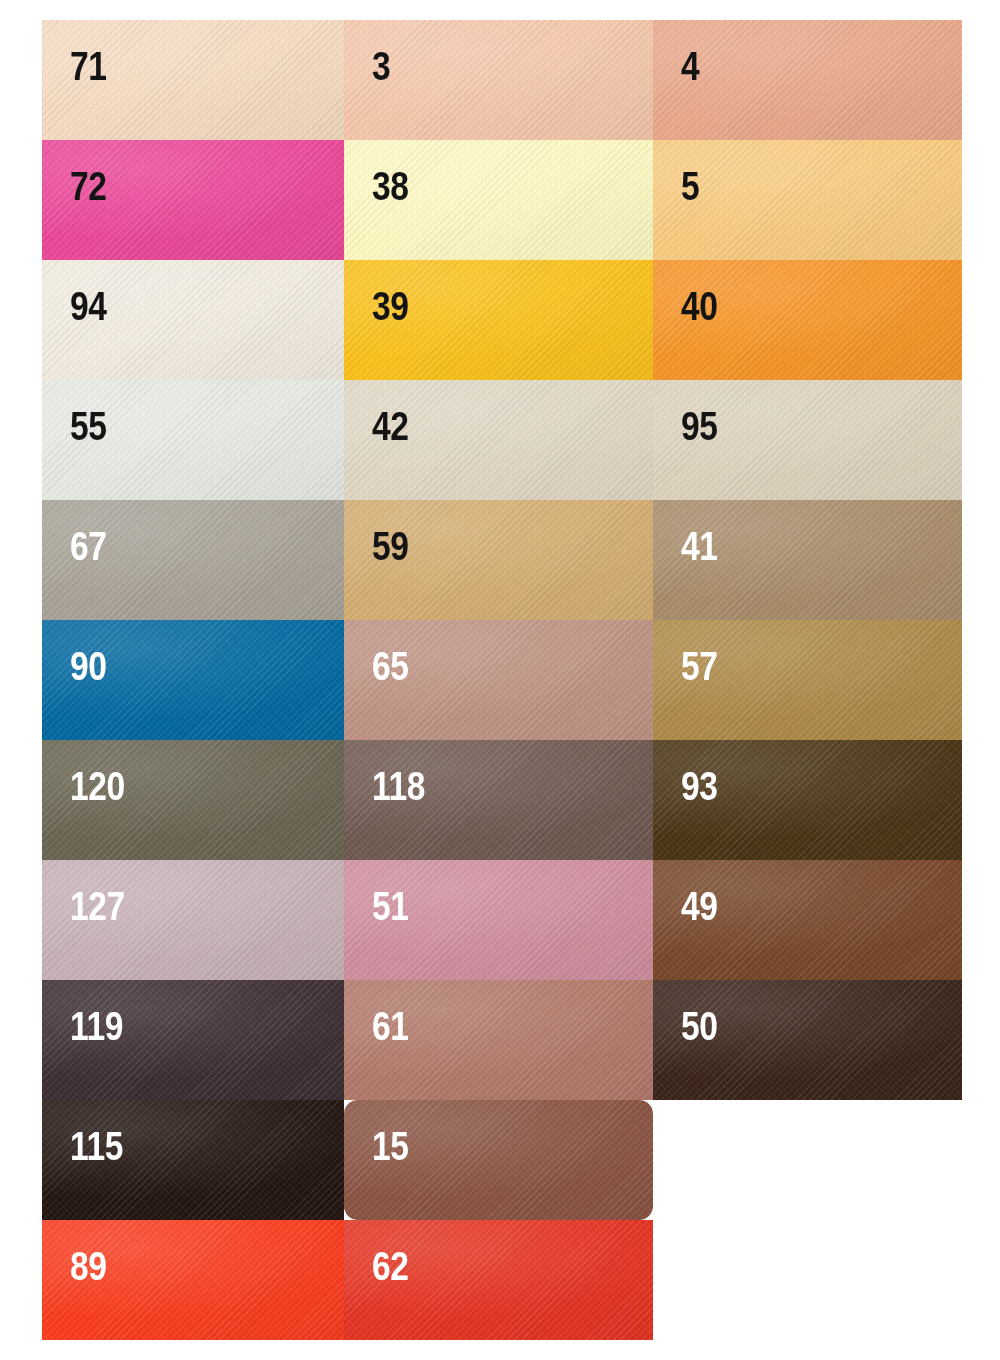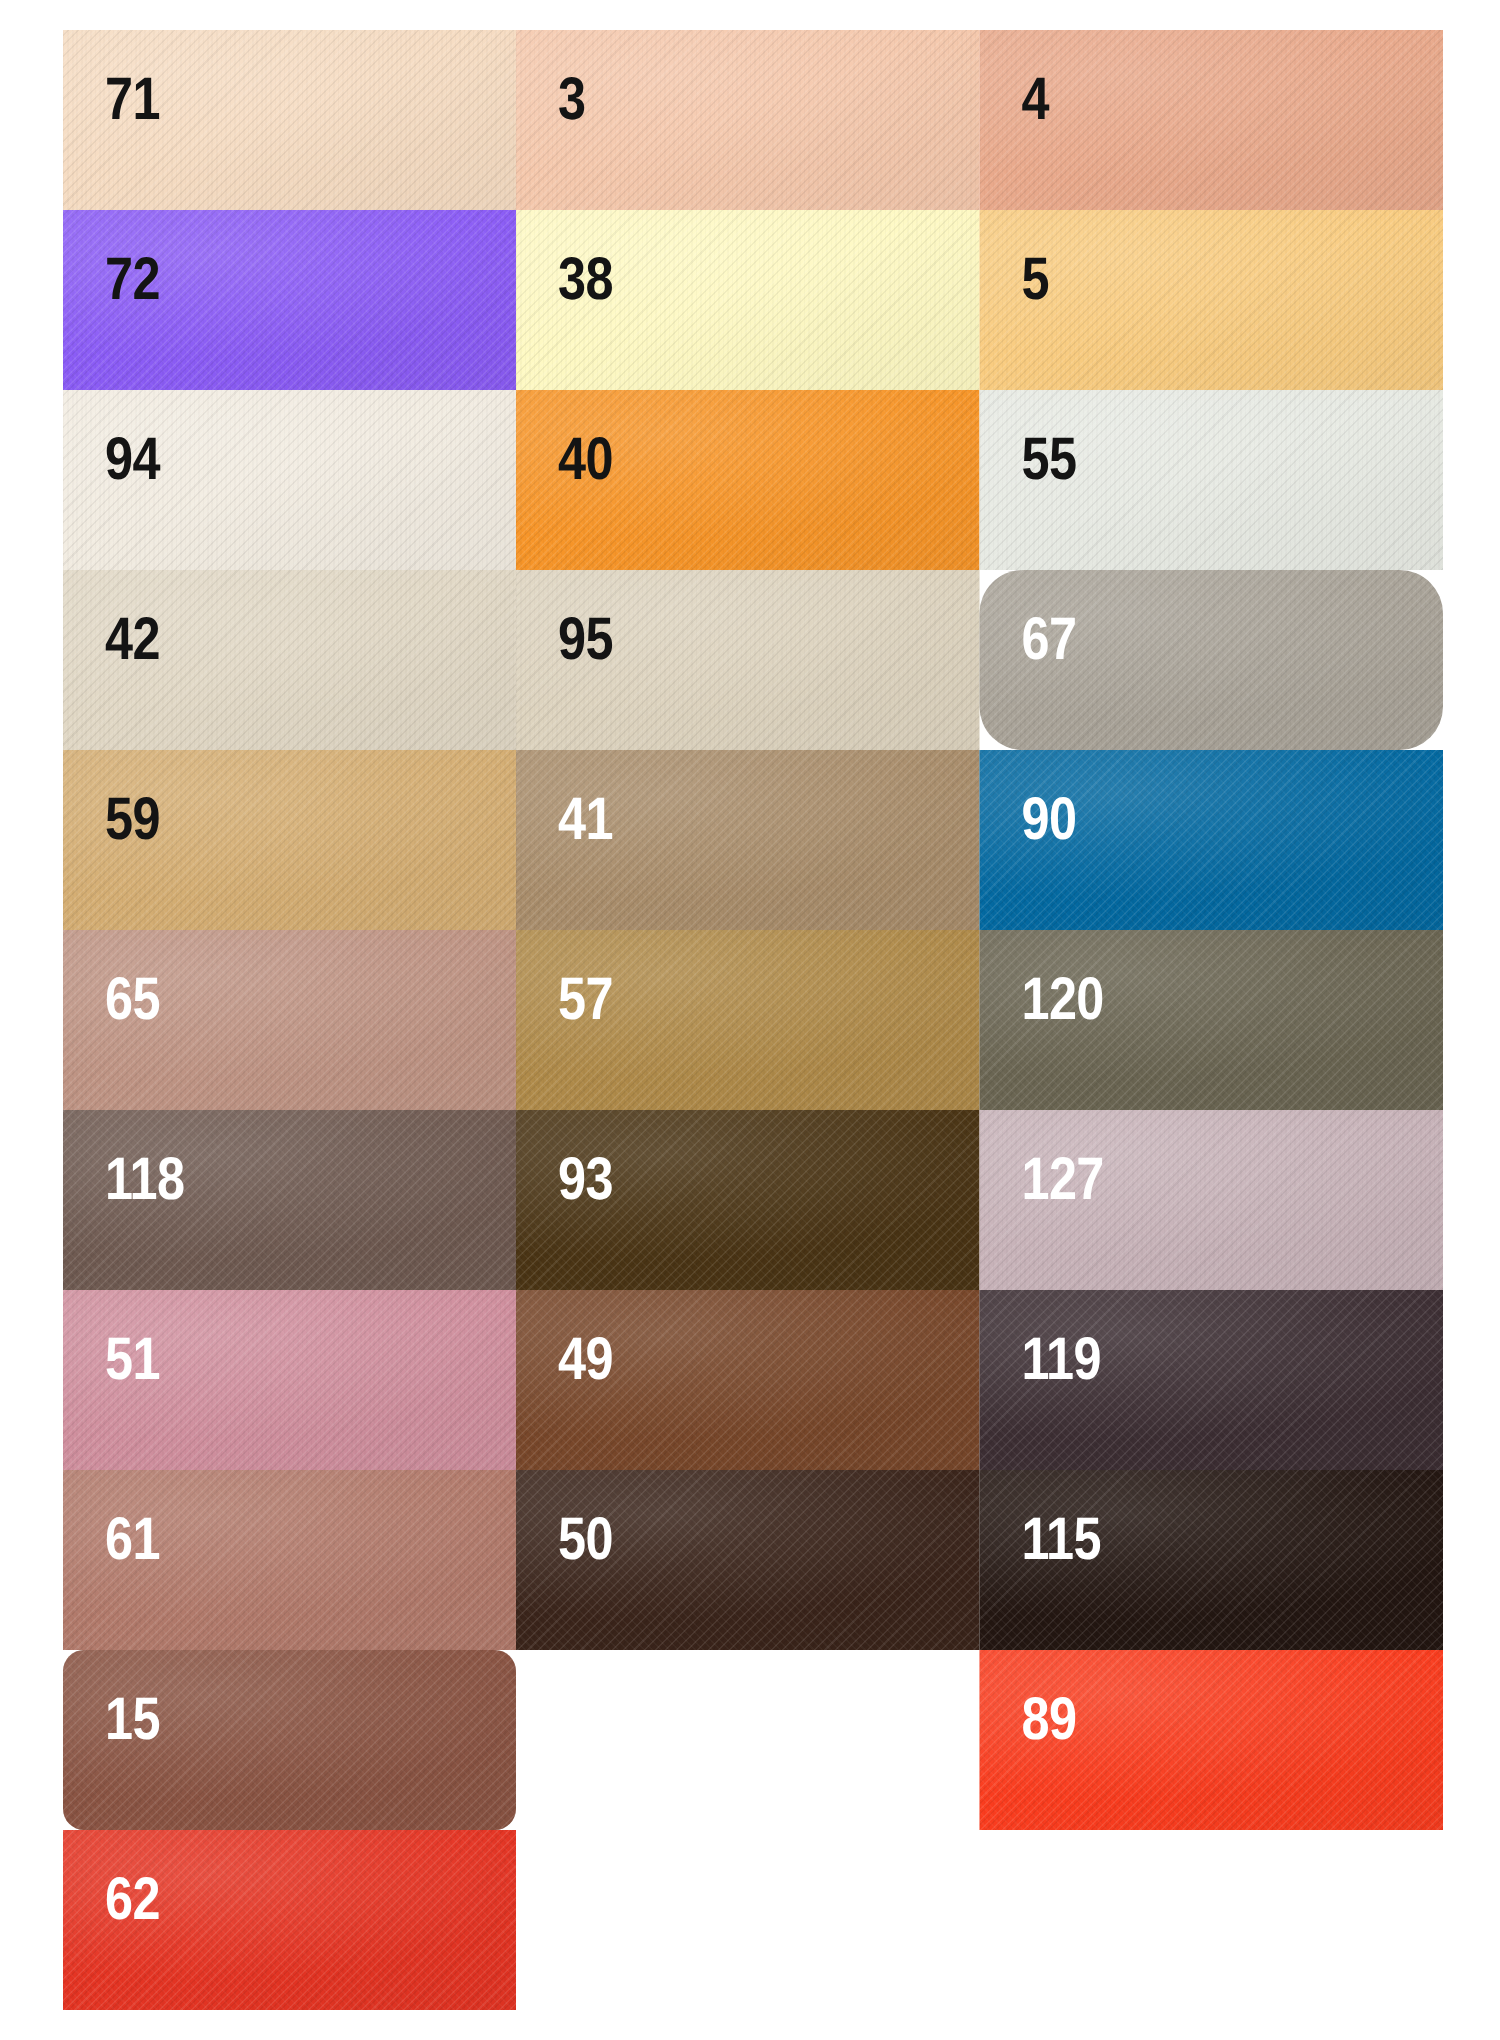--- a/index.html
+++ b/index.html
@@ -107,61 +107,66 @@
       <div class="swatch" style="background: rgb(245, 200, 172);">
         <span class="weave"></span>
         <span class="sheen"></span>
         <span class="swatch-label label-dark">3</span>
       </div>
       <div class="swatch" style="background: rgb(233, 169, 139);">
         <span class="weave"></span>
         <span class="sheen"></span>
         <span class="swatch-label label-dark">4</span>
       </div>
-      <div class="swatch" style="background: #8b5cf6; padding-left: 24px;">
+      <div class="swatch" style="background: #ec4899; padding-left: 24px;">
         <span class="weave"></span>
         <span class="sheen"></span>
         <span class="swatch-label label-dark">72</span>
       </div>
       <div class="swatch" style="background: #fef9c3;">
         <span class="weave"></span>
         <span class="sheen"></span>
         <span class="swatch-label label-dark">38</span>
       </div>
       <div class="swatch" style="background: rgb(249, 204, 128);">
         <span class="weave"></span>
         <span class="sheen"></span>
         <span class="swatch-label label-dark">5</span>
       </div>
       <div class="swatch" style="background: rgb(242, 236, 225);">
         <span class="weave"></span>
         <span class="sheen"></span>
         <span class="swatch-label label-dark">94</span>
       </div>
+      <div class="swatch" style="background: rgb(251, 194, 28);">
+        <span class="weave"></span>
+        <span class="sheen"></span>
+        <span class="swatch-label label-dark">39</span>
+      </div>
       <div class="swatch" style="background: rgb(247, 149, 40);">
         <span class="weave"></span>
         <span class="sheen"></span>
         <span class="swatch-label label-dark">40</span>
       </div>
       <div class="swatch" style="background: rgb(231, 234, 227);">
         <span class="weave"></span>
         <span class="sheen"></span>
         <span class="swatch-label label-dark">55</span>
       </div>
       <div class="swatch" style="background: rgb(225, 216, 197);">
         <span class="weave"></span>
         <span class="sheen"></span>
         <span class="swatch-label label-dark">42</span>
       </div>
       <div class="swatch" style="background: rgb(221, 211, 190);">
         <span class="weave"></span>
         <span class="sheen"></span>
         <span class="swatch-label label-dark">95</span>
       </div>
-      <div class="swatch" style="background: rgb(169, 163, 152); border-radius: 29px;">
+      <div class="swatch" style="background: rgb(169, 163, 152);">
         <span class="weave"></span>
         <span class="sheen"></span>
         <span class="swatch-label label-light">67</span>
       </div>
       <div class="swatch" style="background: rgb(213, 174, 115);">
         <span class="weave"></span>
         <span class="sheen"></span>
         <span class="swatch-label label-dark">59</span>
       </div>
       <div class="swatch" style="background: rgb(169, 141, 107);">

